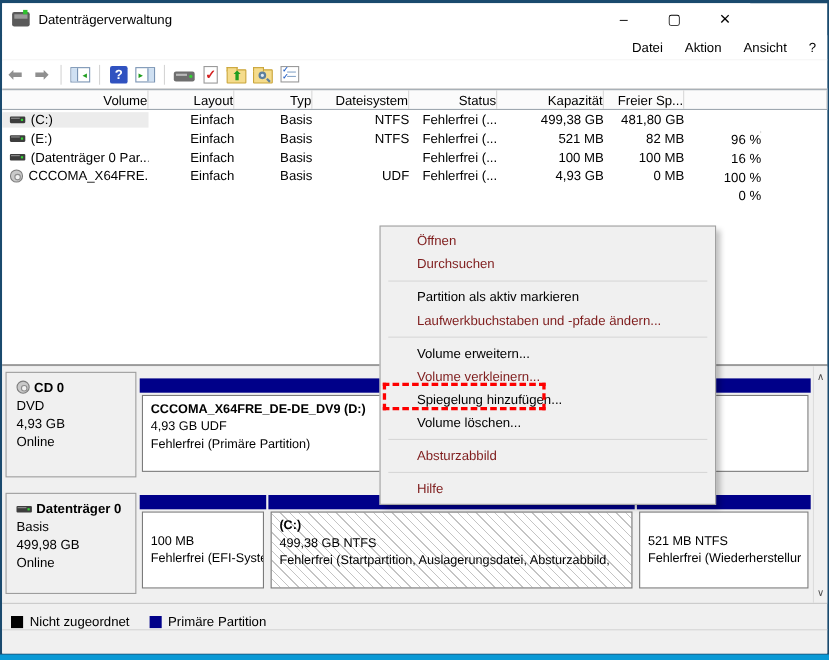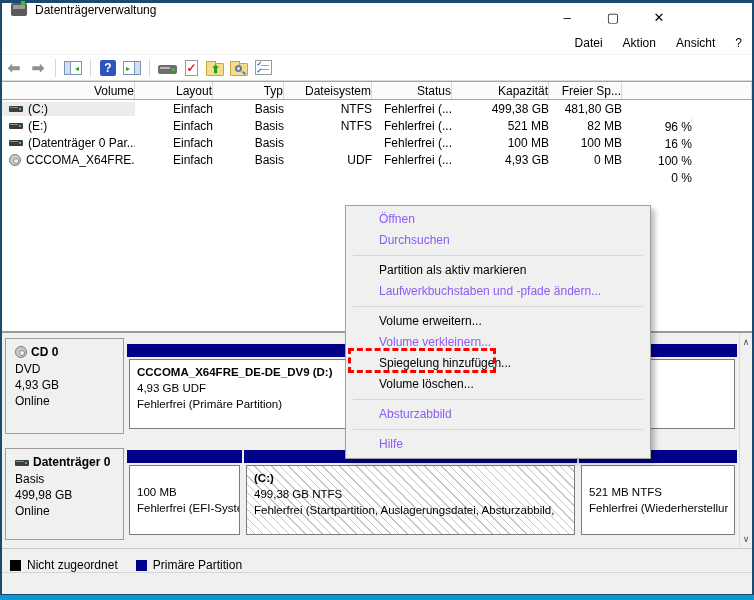--- a/index.html
+++ b/index.html
@@ -2,21 +2,21 @@
 <html><head>
 <meta charset="utf-8">
 <style>
   * { margin:0; padding:0; box-sizing:border-box; }
   body { background:#ffffff; font-family:"Liberation Sans", sans-serif; }
   .window { position:relative; width:754px; height:600px; overflow:hidden; background:#f0f0f0; font-size:12px; color:#000; }
   .win-border { position:absolute; left:0; top:0; width:754px; height:596px; border:2px solid #1a4a6e; border-top-width:3px; background:#ffffff; }
   .bottom-strip { position:absolute; left:0; top:595px; width:754px; height:5px; background:#0a99d5; }
 
   
-  .titlebar { position:absolute; left:2px; top:3px; width:680px; height:29px; background:#ffffff; display:flex; align-items:flex-start; }
+  .titlebar { position:absolute; left:2px; top:3px; width:680px; height:29px; background:#ffffff; display:flex; align-items:center; }
   .app-icon { width:16px; height:13px; margin-left:9px; position:relative; background:#5a5a5a; border-radius:2px; }
   .app-icon::before { content:""; position:absolute; left:2px; top:2px; width:12px; height:4px; background:#9a9a9a; }
   .app-icon::after { content:""; position:absolute; right:2px; top:-2px; width:4px; height:4px; background:#2fc12f; }
   .title-text { margin-left:8px; font-size:12px; }
   .win-controls { margin-left:auto; display:flex; height:100%; }
   .win-btn { width:46px; height:100%; display:flex; align-items:center; justify-content:center; font-size:13px; color:#000; }
 
   
   .menubar { position:absolute; left:2px; top:32px; width:750px; height:23px; background:#ffffff; display:flex; align-items:center; border-bottom:1px solid #f2f2f2;justify-content:flex-end; }
   .menu-top-item { padding:0 10px; height:100%; display:flex; align-items:center; }
@@ -89,21 +89,21 @@
   
   .legend { position:absolute; left:2px; top:548px; width:750px; height:24px; background:#f0f0f0; border-top:1px solid #c8c8c8; display:flex; align-items:flex-end; gap:18px; padding-left:8px; }
   .leg-item { display:flex; align-items:center; gap:6px; }
   .swatch { width:11px; height:11px; }
   .sw-black { background:#000000; }
   .sw-navy { background:#000089; }
   .footer { position:absolute; left:2px; top:572px; width:750px; height:22px; background:#f0f0f0; border-top:1px solid #d5d5d5; }
 
   
   .ctx-menu { position:absolute; left:345px; top:205px; width:306px; background:#f0f0f0; border:1px solid #a0a0a0; box-shadow:4px 4px 5px rgba(0,0,0,0.25); padding:3px 0; z-index:50; }
-  .mi { height:21px; line-height:21px; padding-left:33px; font-size:12px; color:#8b5cf6; }
+  .mi { height:21px; line-height:21px; padding-left:33px; font-size:12px; color:#7f1d1d; }
   .mi.disabled { color:#000000; }
   .msep { height:1px; background:#d7d7d7; margin:4px 7px; }
   .annotation { position:absolute; left:2px; top:142px; width:148px; height:25px; border:3px dashed #fe0000; pointer-events:none; }
 </style>
 </head>
 <body>
 
 <div class="window">
   <div class="win-border"></div>
 

